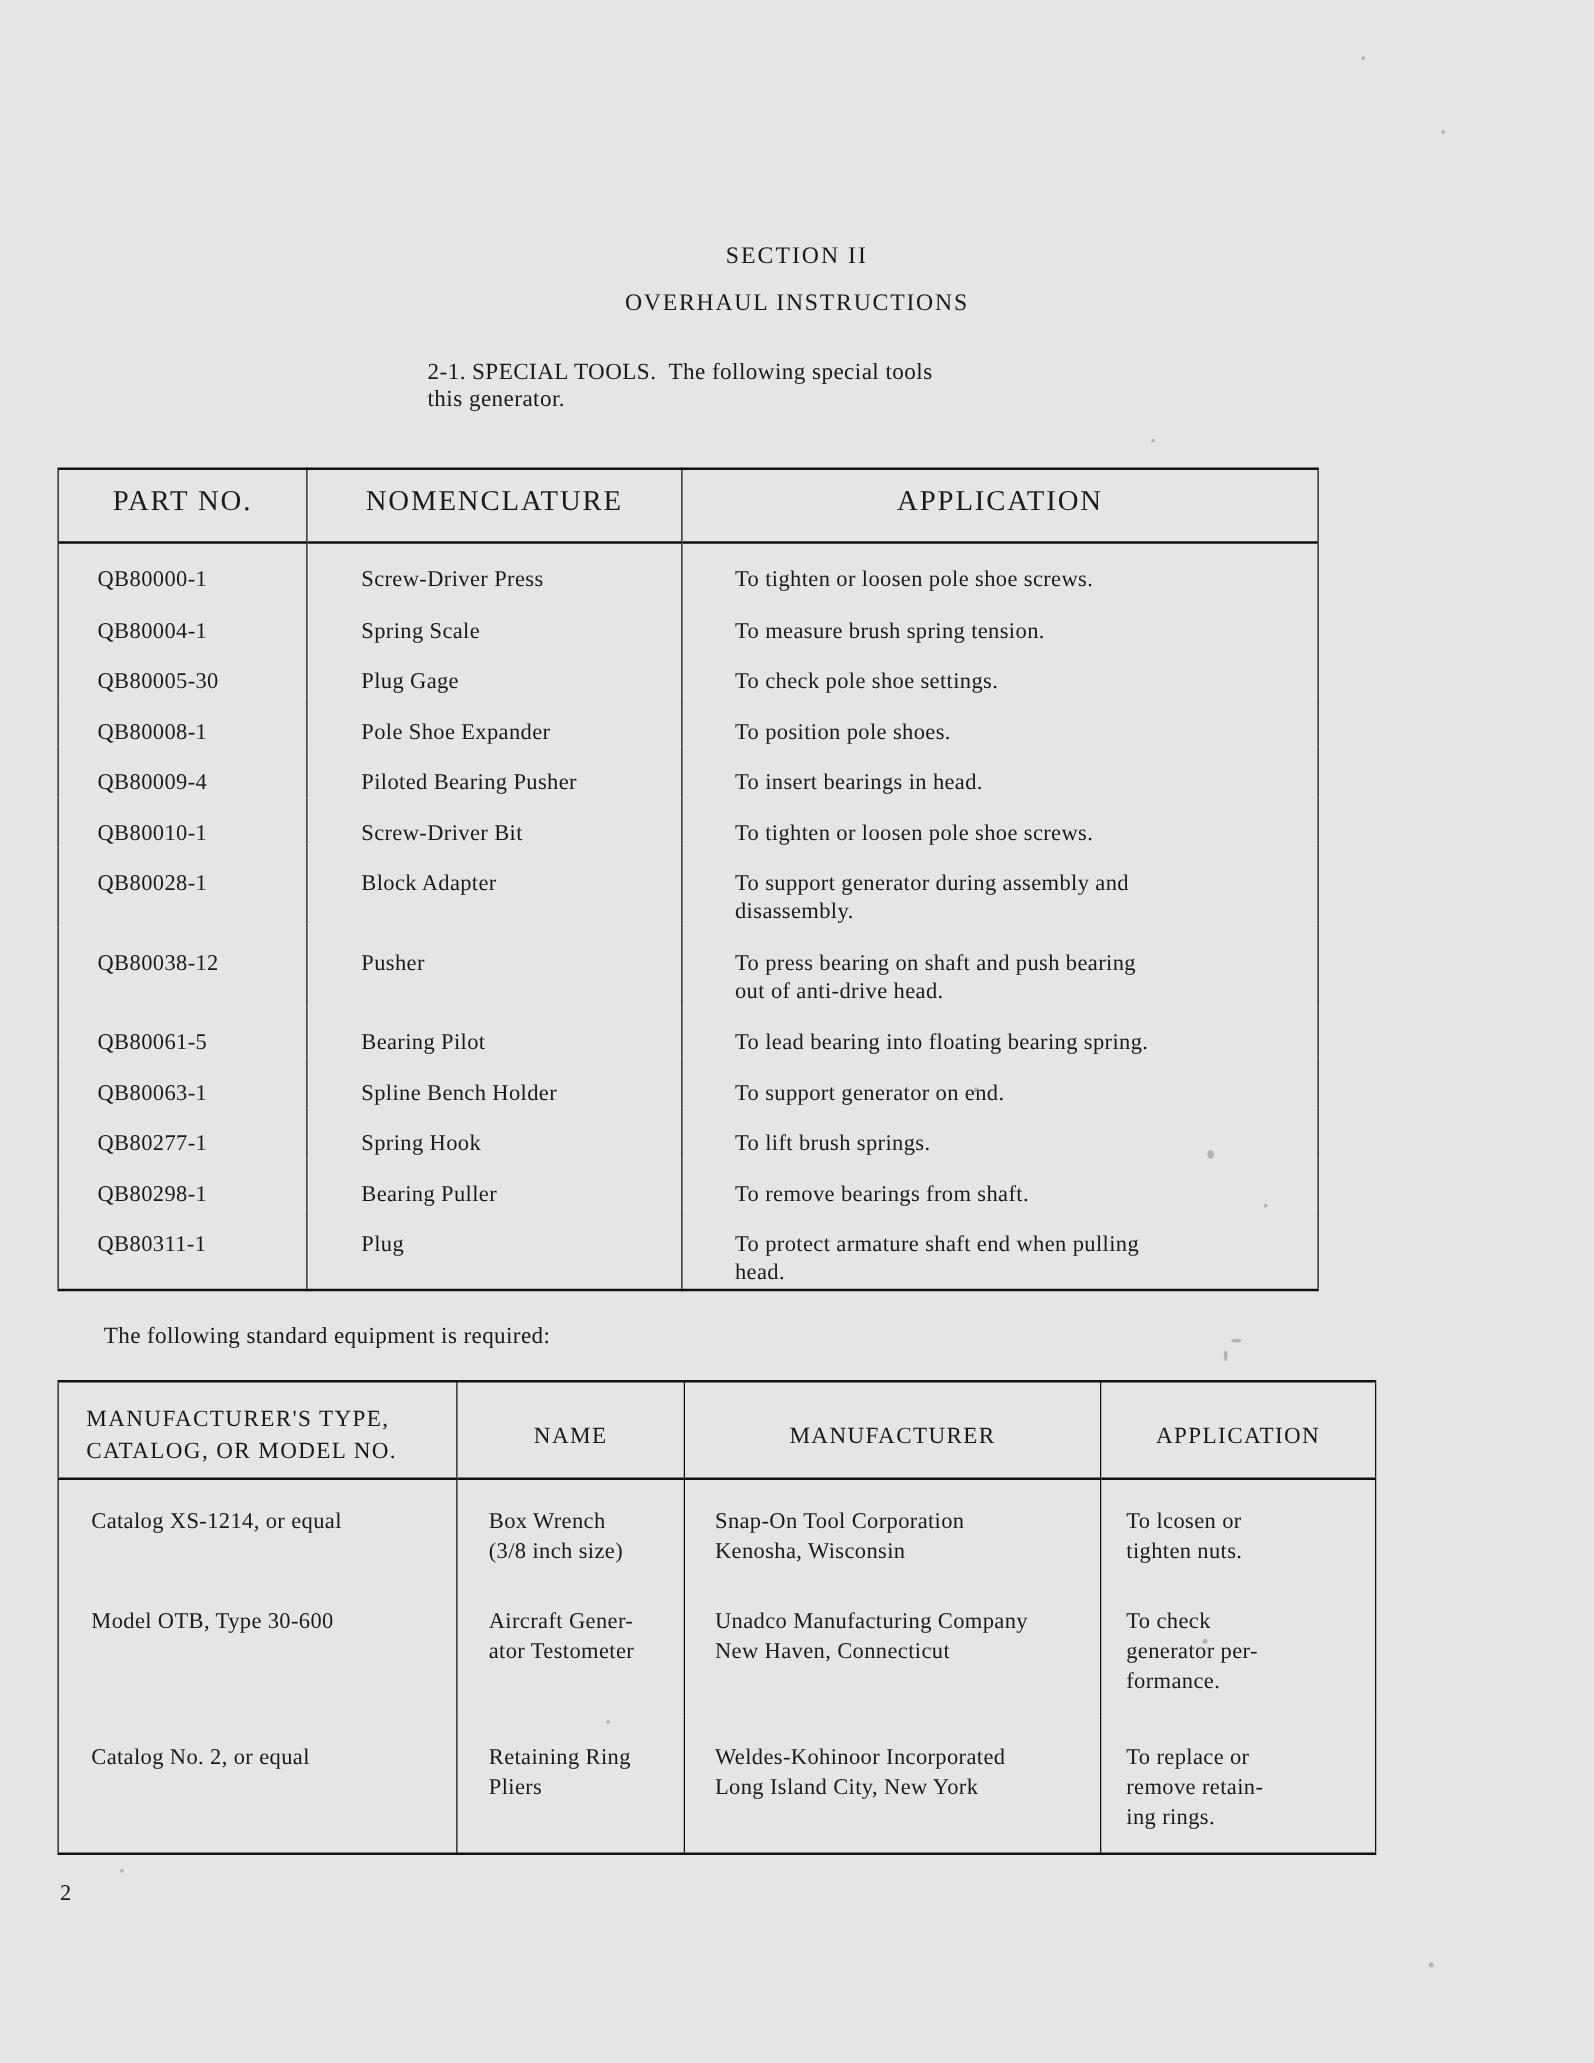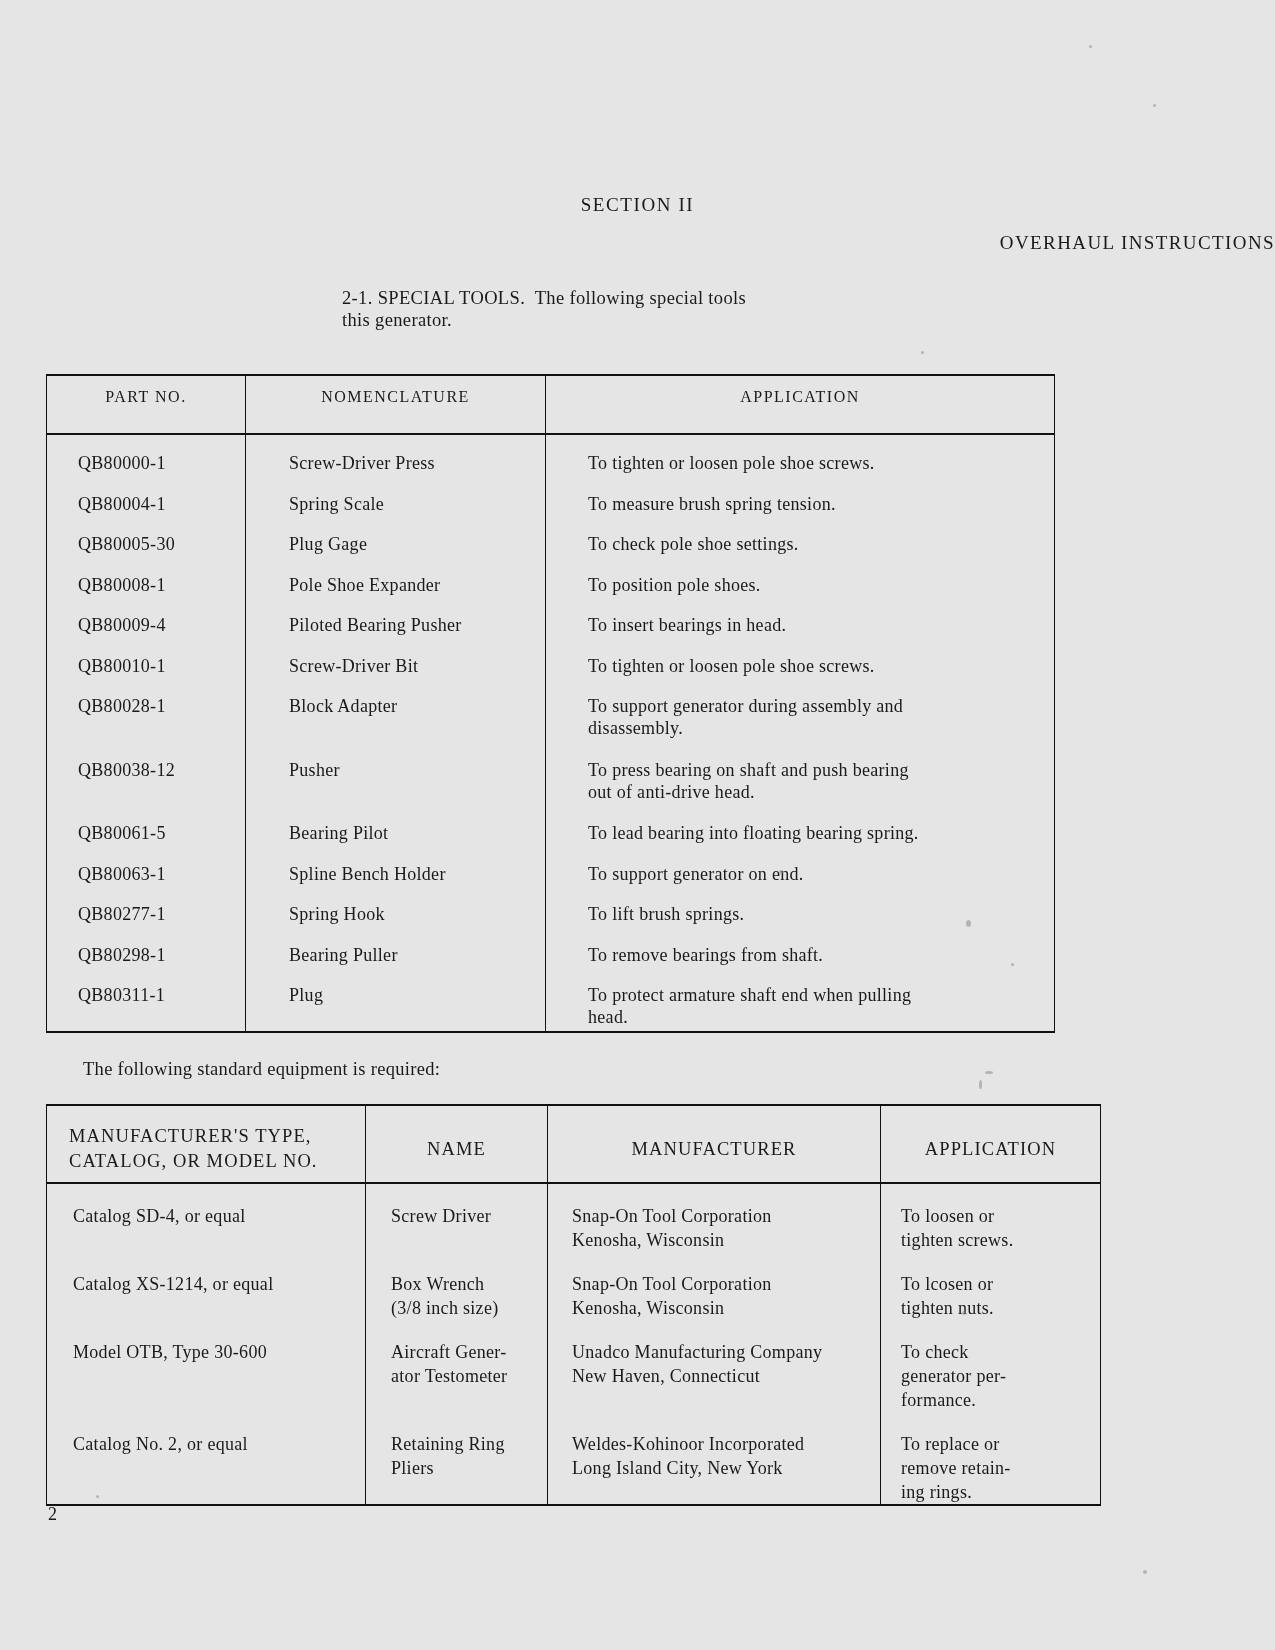--- a/index.html
+++ b/index.html
@@ -31,21 +31,21 @@
     text-align: center;
     font-size: 19px;
     letter-spacing: 1.6px;
     font-weight: 500;
   }
   .section-subtitle {
     position: absolute;
     top: 232px;
     left: 0;
     width: 1275px;
-    text-align: right;
+    text-align: center;
     font-size: 19px;
     letter-spacing: 1.4px;
     font-weight: 500;
   }
 
   
   .intro {
     position: absolute;
     top: 288px;
     left: 302px;
@@ -83,21 +83,21 @@
     border-left: 1.6px solid #111;
     border-right: 1.6px solid #111;
   }
   #tools-table col.c1 { width: 199px; }
   #tools-table col.c2 { width: 300px; }
   #tools-table col.c3 { width: 509px; }
 
   #tools-table thead th {
     height: 45px;
     text-align: center;
-    font-size: 16px;
+    font-size: 23px;
     letter-spacing: 1.5px;
     border-bottom: 2.2px solid #111;
     padding-top: 12px;
   }
   #tools-table th.sep, #tools-table td.sep { border-left: 1.5px solid #111; }
 
   #tools-table tbody td {
     padding-top: 17px;
     padding-bottom: 0;
     letter-spacing: 0.3px;
@@ -314,36 +314,20 @@
 CATALOG, OR MODEL NO.</span>
           </th>
         <th class="sep">NAME</th>
         <th class="sep">MANUFACTURER</th>
         <th class="sep">APPLICATION</th>
       </tr>
     </thead>
     <tbody id="equip-body">
         <tr>
           <td class="m1">
-            <span class="hang">Catalog SD-4, or equal</span>
-          </td>
-          <td class="m2 sep">
-            <span class="hang">Screw Driver</span>
-          </td>
-          <td class="m3 sep">
-            <span class="hang">Snap-On Tool Corporation
-Kenosha, Wisconsin</span>
-          </td>
-          <td class="m4 sep">
-            <span class="hang">To loosen or
-tighten screws.</span>
-          </td>
-        </tr>
-        <tr>
-          <td class="m1">
             <span class="hang">Catalog XS-1214, or equal</span>
           </td>
           <td class="m2 sep">
             <span class="hang">Box Wrench
 (3/8 inch size)</span>
           </td>
           <td class="m3 sep">
             <span class="hang">Snap-On Tool Corporation
 Kenosha, Wisconsin</span>
           </td>

